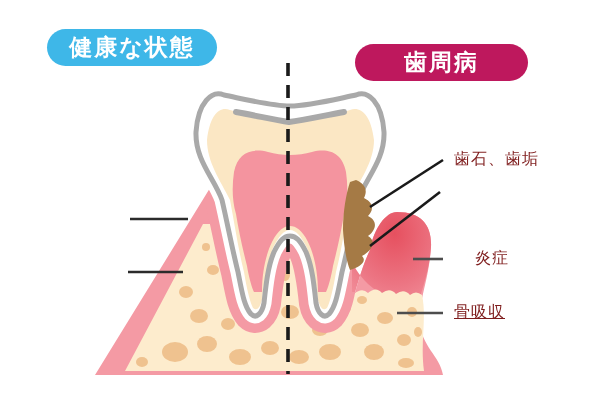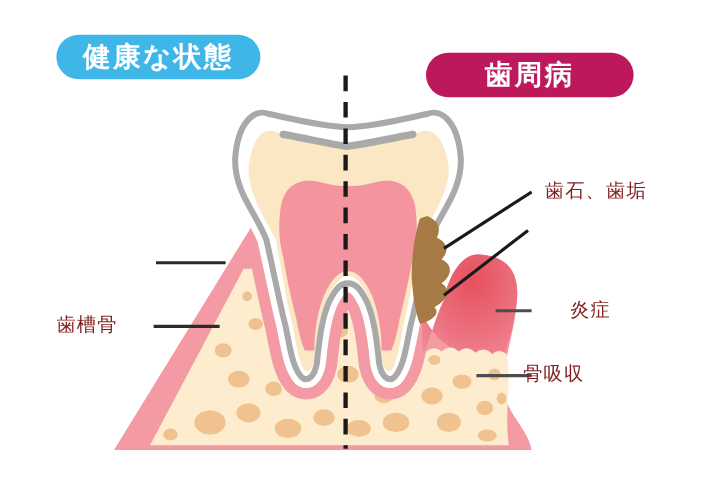--- a/index.html
+++ b/index.html
@@ -9,21 +9,21 @@
   .badge{position:absolute;height:37px;border-radius:19px;display:flex;align-items:center;justify-content:center;
          color:#fff;font-size:23px;font-weight:bold;letter-spacing:2px;}
   .badge-healthy{left:47px;top:29px;width:170px;background:#3eb7e8;}
   .badge-disease{left:355px;top:44px;width:173px;background:#be185d;}
   .lbl{position:absolute;font-size:16px;color:#7f1d1d;letter-spacing:1px;white-space:nowrap;}
   .lbl-gum{left:72px;top:208px;}
   .lbl-bone{left:47px;top:261px;}
   .lbl-tartar{left:454px;top:149px;}
   .lbl-pocket{left:454px;top:179px;}
   .lbl-inflam{left:475px;top:248px;}
-  .lbl-resorb{left:436px;top:302px;}
+  .lbl-resorb{left:454px;top:302px;text-decoration:underline;}
 </style>
 </head>
 <body>
 
 <div class="stage">
 
   <svg width="600" height="400" viewBox="0 0 600 400">
     <defs>
       <radialGradient id="inflameGrad" cx="0.55" cy="0.22" r="0.95">
         <stop offset="0%" stop-color="#e6505f"></stop>
@@ -139,18 +139,17 @@
     <line x1="288" y1="63" x2="288" y2="374" stroke-width="3.6" stroke-dasharray="13 9" stroke="#1a1a1a"></line>
   </svg>
 
   <div class="badge badge-healthy">
     <span>健康な状態</span>
   </div>
   <div class="badge badge-disease">
     <span>歯周病</span>
   </div>
 
-  <div class="lbl lbl-bone">歯槽骨</div>
   <div class="lbl lbl-tartar">歯石、歯垢</div>
   <div class="lbl lbl-inflam">炎症</div>
   <div class="lbl lbl-resorb">骨吸収</div>
 
 </div>
 
 </body></html>

